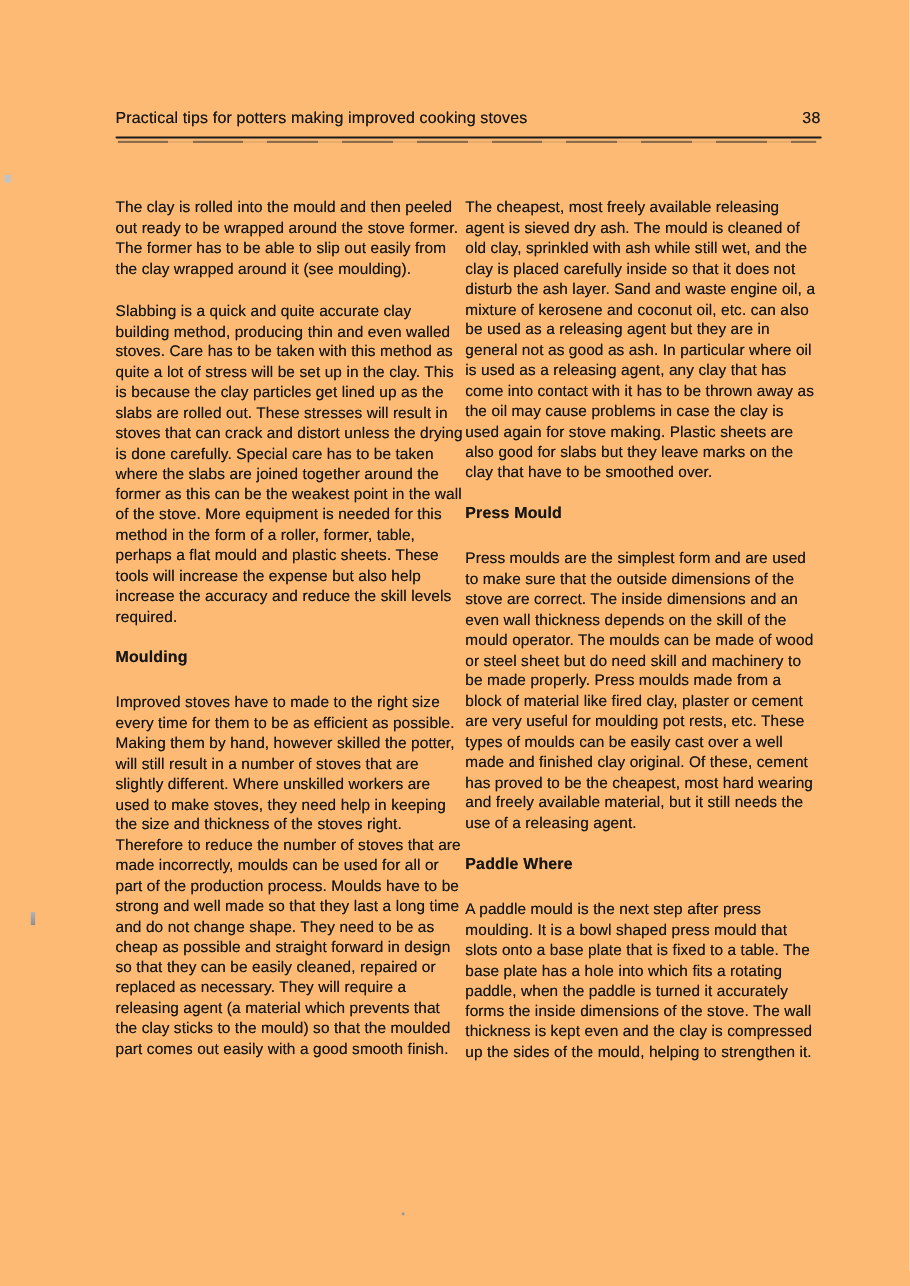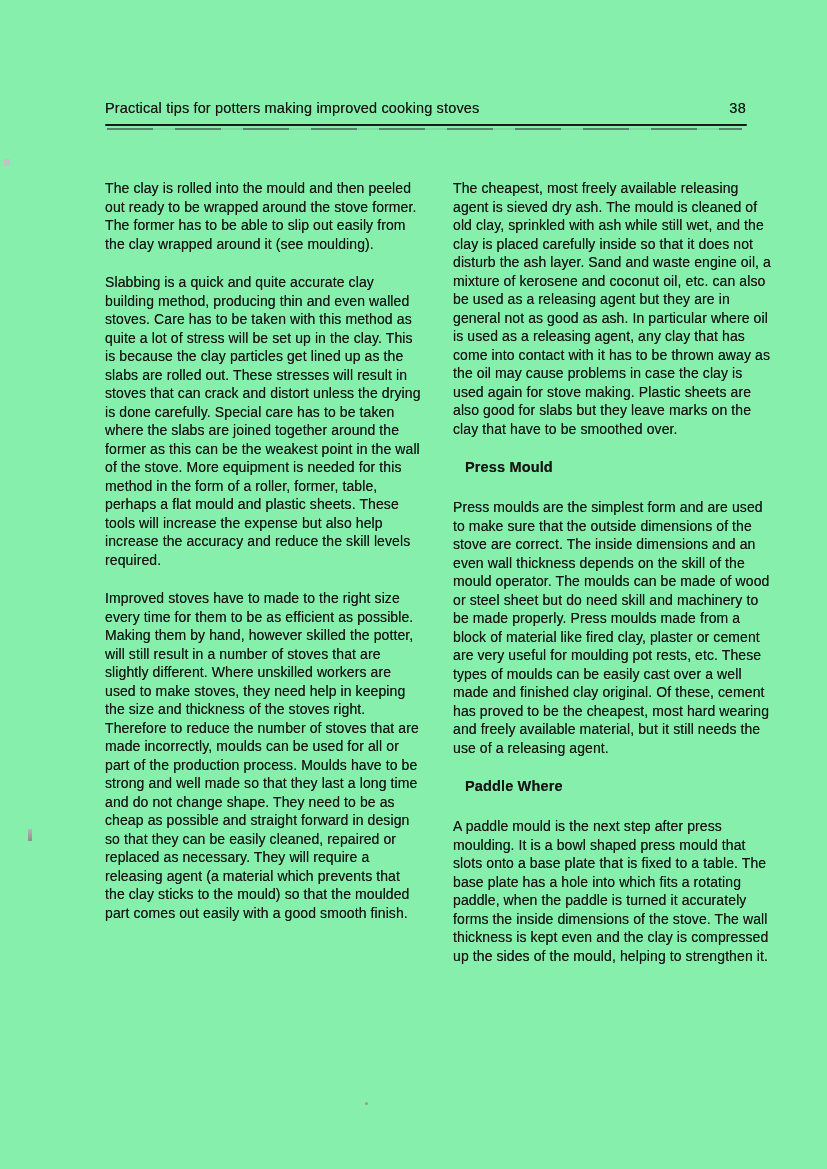--- a/index.html
+++ b/index.html
@@ -4,21 +4,21 @@
 <style>
   html, body {
     margin: 0;
     padding: 0;
     background: #e8e8e8;
   }
   .page {
     position: relative;
     width: 827px;
     height: 1169px;
-    background: #86efac;
+    background: #fdba74;
     font-family: "Liberation Sans", sans-serif;
     color: #161616;
     overflow: hidden;
   }
   .scan-text {
     text-shadow: 0 0 0.5px rgba(25,25,25,0.7);
   }
   .header-row {
     position: absolute;
     top: 100px;
@@ -51,33 +51,32 @@
     background: repeating-linear-gradient(90deg,
       rgba(45,45,45,0.55) 0 46px,
       rgba(45,45,45,0.10) 46px 68px);
     filter: blur(0.4px);
   }
   .columns {
     position: absolute;
     top: 179px;
     left: 105px;
     display: flex;
-    gap: 30px;
   }
   .col {
     width: 318px;
   }
   .col p {
     margin: 0 0 20px 0;
     font-size: 14px;
     line-height: 18.5px;
     letter-spacing: 0.1px;
   }
   .col h3 {
-    margin: 1px 0 21px 12px;
+    margin: 1px 0 21px 0;
     font-size: 14.5px;
     line-height: 19px;
     font-weight: 700;
     letter-spacing: 0.15px;
   }
   
   .speck-a {
     position: absolute;
     left: 4px;
     top: 159px;
@@ -117,20 +116,21 @@
     <span class="page-number scan-text">38</span>
   </div>
   <div class="header-rule"></div>
   <div class="header-rule-smudge"></div>
 
   <div class="columns">
 
     <div class="col scan-text">
       <p>The clay is rolled into the mould and then peeled out ready to be wrapped around the stove former. The former has to be able to slip out easily from the clay wrapped around it (see moulding).</p>
       <p>Slabbing is a quick and quite accurate clay building method, producing thin and even walled stoves. Care has to be taken with this method as quite a lot of stress will be set up in the clay. This is because the clay particles get lined up as the slabs are rolled out. These stresses will result in stoves that can crack and distort unless the drying is done carefully. Special care has to be taken where the slabs are joined together around the former as this can be the weakest point in the wall of the stove. More equipment is needed for this method in the form of a roller, former, table, perhaps a flat mould and plastic sheets. These tools will increase the expense but also help increase the accuracy and reduce the skill levels required.</p>
+      <h3>Moulding</h3>
       <p>Improved stoves have to made to the right size every time for them to be as efficient as possible. Making them by hand, however skilled the potter, will still result in a number of stoves that are slightly different. Where unskilled workers are used to make stoves, they need help in keeping the size and thickness of the stoves right. Therefore to reduce the number of stoves that are made incorrectly, moulds can be used for all or part of the production process. Moulds have to be strong and well made so that they last a long time and do not change shape. They need to be as cheap as possible and straight forward in design so that they can be easily cleaned, repaired or replaced as necessary. They will require a releasing agent (a material which prevents that the clay sticks to the mould) so that the moulded part comes out easily with a good smooth finish.</p>
     </div>
 
     <div class="col scan-text">
       <p>The cheapest, most freely available releasing agent is sieved dry ash. The mould is cleaned of old clay, sprinkled with ash while still wet, and the clay is placed carefully inside so that it does not disturb the ash layer. Sand and waste engine oil, a mixture of kerosene and coconut oil, etc. can also be used as a releasing agent but they are in general not as good as ash. In particular where oil is used as a releasing agent, any clay that has come into contact with it has to be thrown away as the oil may cause problems in case the clay is used again for stove making. Plastic sheets are also good for slabs but they leave marks on the clay that have to be smoothed over.</p>
       <h3>Press Mould</h3>
       <p>Press moulds are the simplest form and are used to make sure that the outside dimensions of the stove are correct. The inside dimensions and an even wall thickness depends on the skill of the mould operator. The moulds can be made of wood or steel sheet but do need skill and machinery to be made properly. Press moulds made from a block of material like fired clay, plaster or cement are very useful for moulding pot rests, etc. These types of moulds can be easily cast over a well made and finished clay original. Of these, cement has proved to be the cheapest, most hard wearing and freely available material, but it still needs the use of a releasing agent.</p>
       <h3>Paddle Where</h3>
       <p>A paddle mould is the next step after press moulding. It is a bowl shaped press mould that slots onto a base plate that is fixed to a table. The base plate has a hole into which fits a rotating paddle, when the paddle is turned it accurately forms the inside dimensions of the stove. The wall thickness is kept even and the clay is compressed up the sides of the mould, helping to strengthen it.</p>
     </div>

